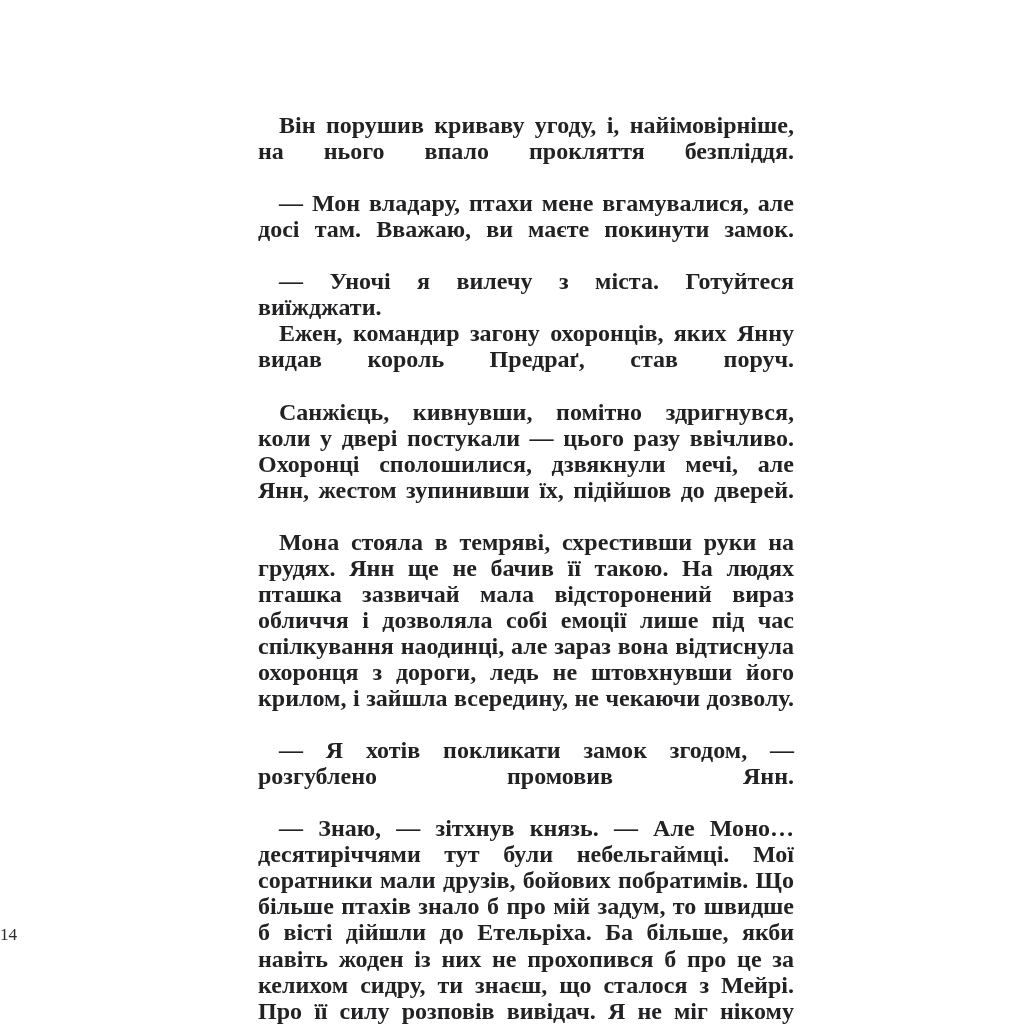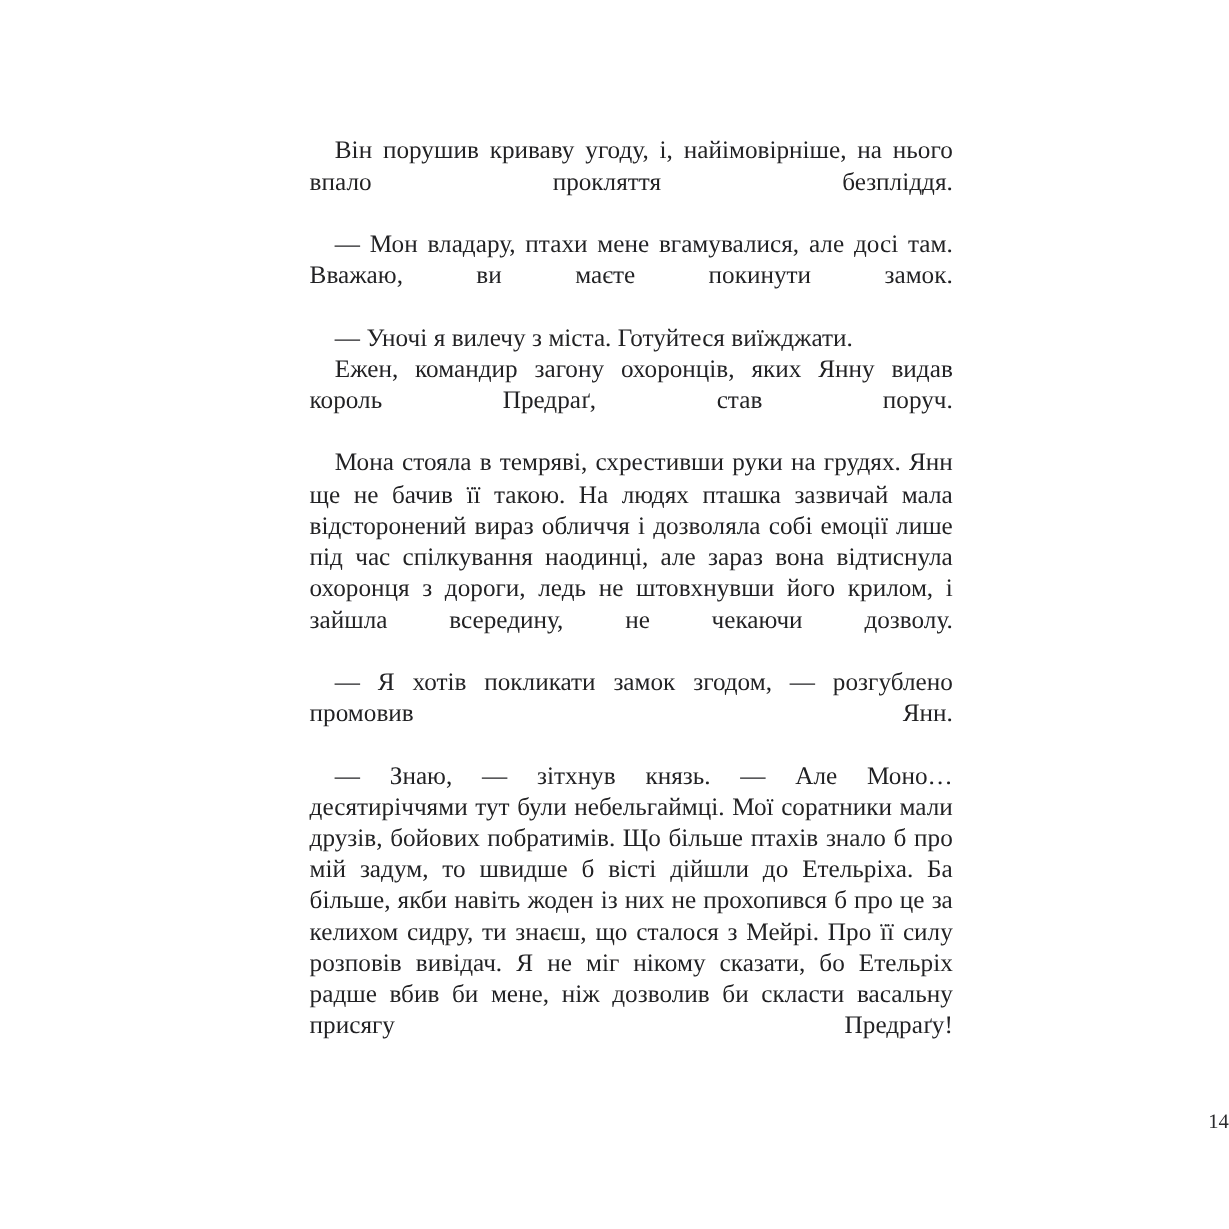--- a/index.html
+++ b/index.html
@@ -29,27 +29,28 @@
     left: 258px;
     top: 112px;
     width: 536px;
   }
 
   .para {
     margin: 0;
     text-indent: 21px;
     text-align: justify;
     text-justify: inter-word;
-    font-size: 21px;
+    font-size: 24px;
     line-height: 26.05px;
     letter-spacing: 0.01px;
     word-spacing: 0.1px;
     hyphens: manual;
     -webkit-hyphens: manual;
     color: #222224;
+    font-weight: bold;
   }
 
   
   .para:last-child {
     text-align: justify;
   }
 
   .para::after {
     content: "";
     display: inline-block;
@@ -58,37 +59,38 @@
 
   .para.no-stretch::after {
     content: none;
   }
 
   .folio {
     position: absolute;
     top: 925px;
     left: 0;
     width: 1024px;
-    text-align: right;
+    text-align: left;
     font-size: 17.2px;
     line-height: 20px;
     color: #2a2a2c;
     font-family: "Liberation Serif", "DejaVu Serif", serif;
   }
 </style>
 </head>
 <body>
 
 <div class="page">
 
   <div class="text-block">
     <p class="para">Він порушив криваву угоду, і, найімовірніше, на нього впало прокляття безпліддя.</p>
     <p class="para">— Мон владару, птахи мене вгамувалися, але досі там. Вважаю, ви маєте покинути замок.</p>
     <p class="para no-stretch">— Уночі я вилечу з міста. Готуйтеся виїжджати.</p>
     <p class="para">Ежен, командир загону охоронців, яких Янну видав король Предраґ, став поруч.</p>
+    <p class="para">Санжієць, кивнувши, помітно здригнувся, коли у двері постукали — цього разу ввічливо. Охоронці сполошилися, дзвякнули мечі, але Янн, жестом зупинивши їх, підійшов до дверей.</p>
     <p class="para">Мона стояла в темряві, схрестивши руки на грудях. Янн ще не бачив її такою. На людях пташка зазвичай мала відсторонений вираз обличчя і дозволяла собі емоції лише під час спілкування наодинці, але зараз вона відтиснула охоронця з дороги, ледь не штовхнувши його крилом, і зайшла всередину, не чекаючи дозволу.</p>
     <p class="para">— Я хотів покликати замок згодом, — розгублено промовив Янн.</p>
     <p class="para">— Знаю, — зітхнув князь. — Але Моно… десятиріччями тут були небельгаймці. Мої соратники мали друзів, бойових побратимів. Що більше птахів знало б про мій задум, то швидше б вісті дійшли до Етельріха. Ба більше, якби навіть жоден із них не прохопився б про це за келихом сидру, ти знаєш, що сталося з Мейрі. Про її силу розповів вивідач. Я не міг нікому сказати, бо Етельріх радше вбив би мене, ніж дозволив би скласти васальну присягу Предраґу!</p>
 
   </div>
 
   <div class="folio">14</div>
 
 </div>
 

